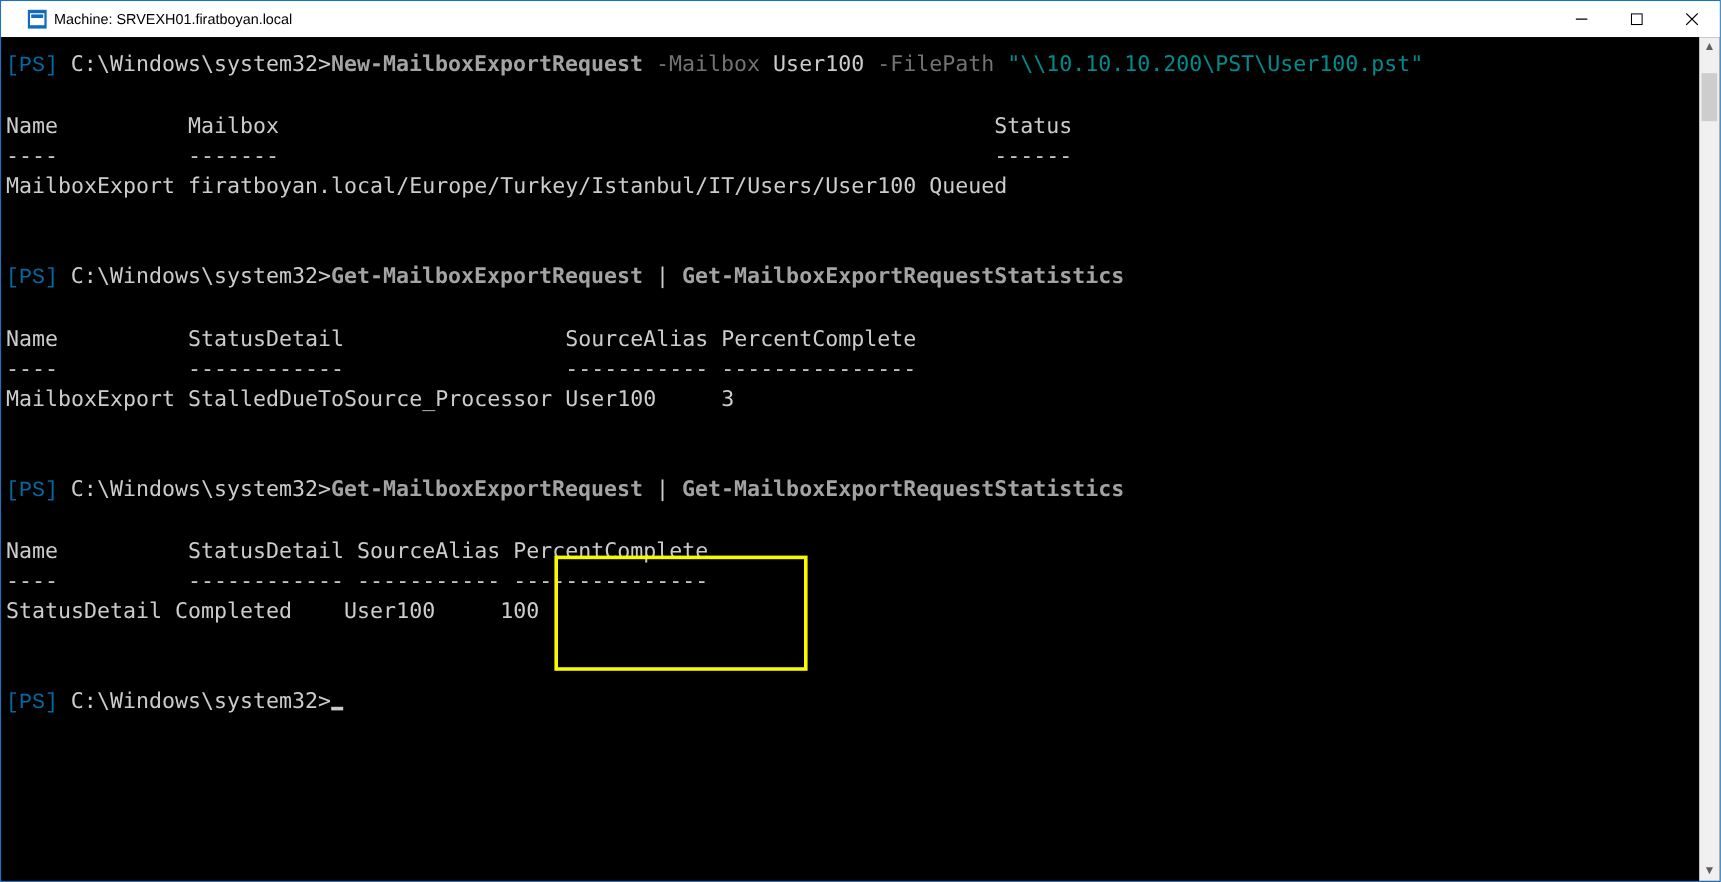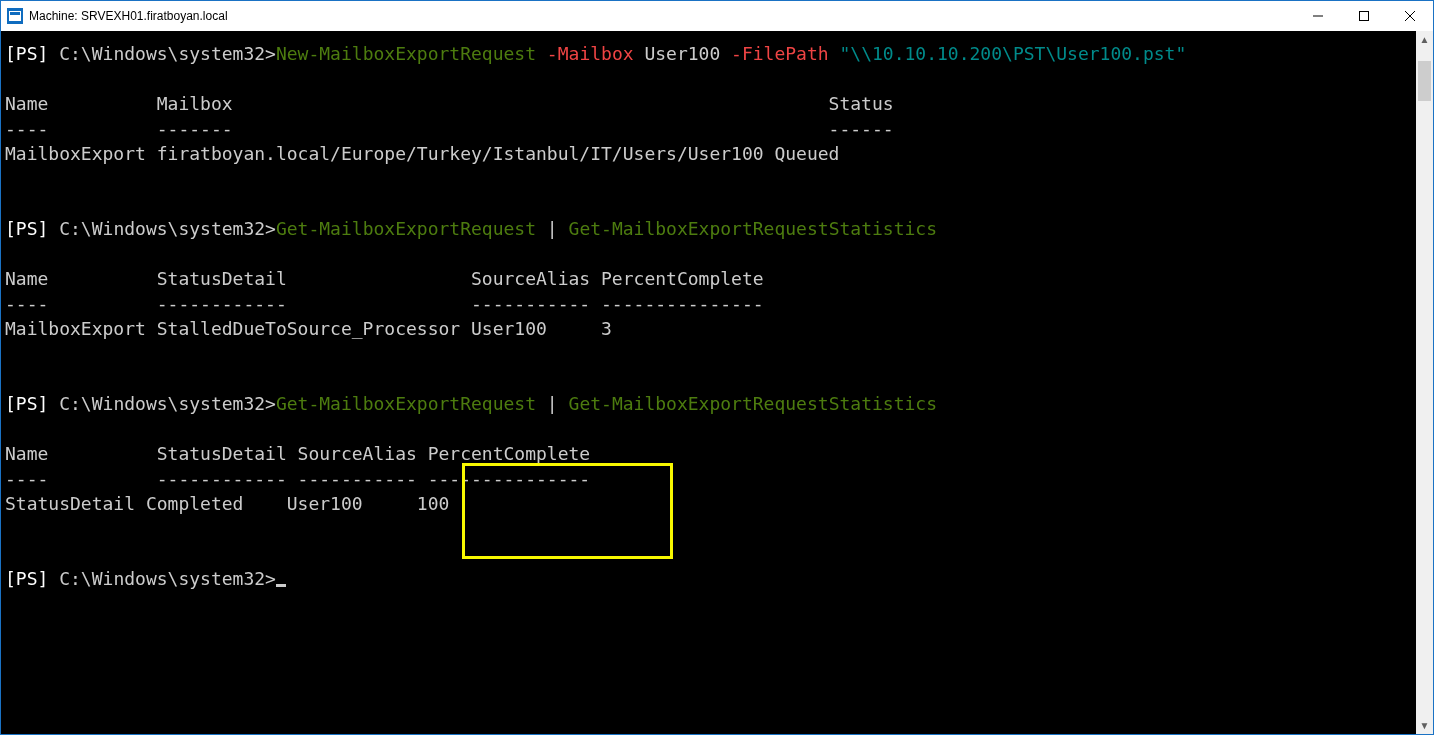--- a/index.html
+++ b/index.html
@@ -18,21 +18,21 @@
     border: 1px solid #1a72c4;
     box-sizing: border-box;
     display: flex;
     flex-direction: column;
   }
   .titlebar {
     height: 30px;
     background: #ffffff;
     display: flex;
     align-items: center;
-    padding-left: 6px;
+    padding-left: 22px;
     font-size: 12px;
     color: #000000;
   }
   .titlebar .icon-box {
     width: 16px;
     height: 16px;
     margin-right: 6px;
     display: inline-flex;
     align-items: center;
     justify-content: center;
@@ -95,23 +95,23 @@
     height: 17px;
     display: flex;
     align-items: center;
     justify-content: center;
     font-size: 10px;
     color: #606060;
   }
   .scroll-arrow.up { top: 0; }
   .scroll-arrow.down { bottom: 0; }
 
-  .ps-bracket { color: #ffffff; }
-  .cmd-yellow { color: #4d7c0f; }
-  .cmd-gray   { color: #ef4444; }
+  .ps-bracket { color: #0369a1; font-family: Liberation Mono, monospace; }
+  .cmd-yellow { color: #a3a3a3; font-weight: bold; }
+  .cmd-gray   { color: #737373; }
   .cmd-teal   { color: #008b8b; }
 
   .cursor {
     display: inline-block;
     width: 10px;
     height: 3px;
     background: #cccccc;
     vertical-align: baseline;
     margin-bottom: -2px;
   }

